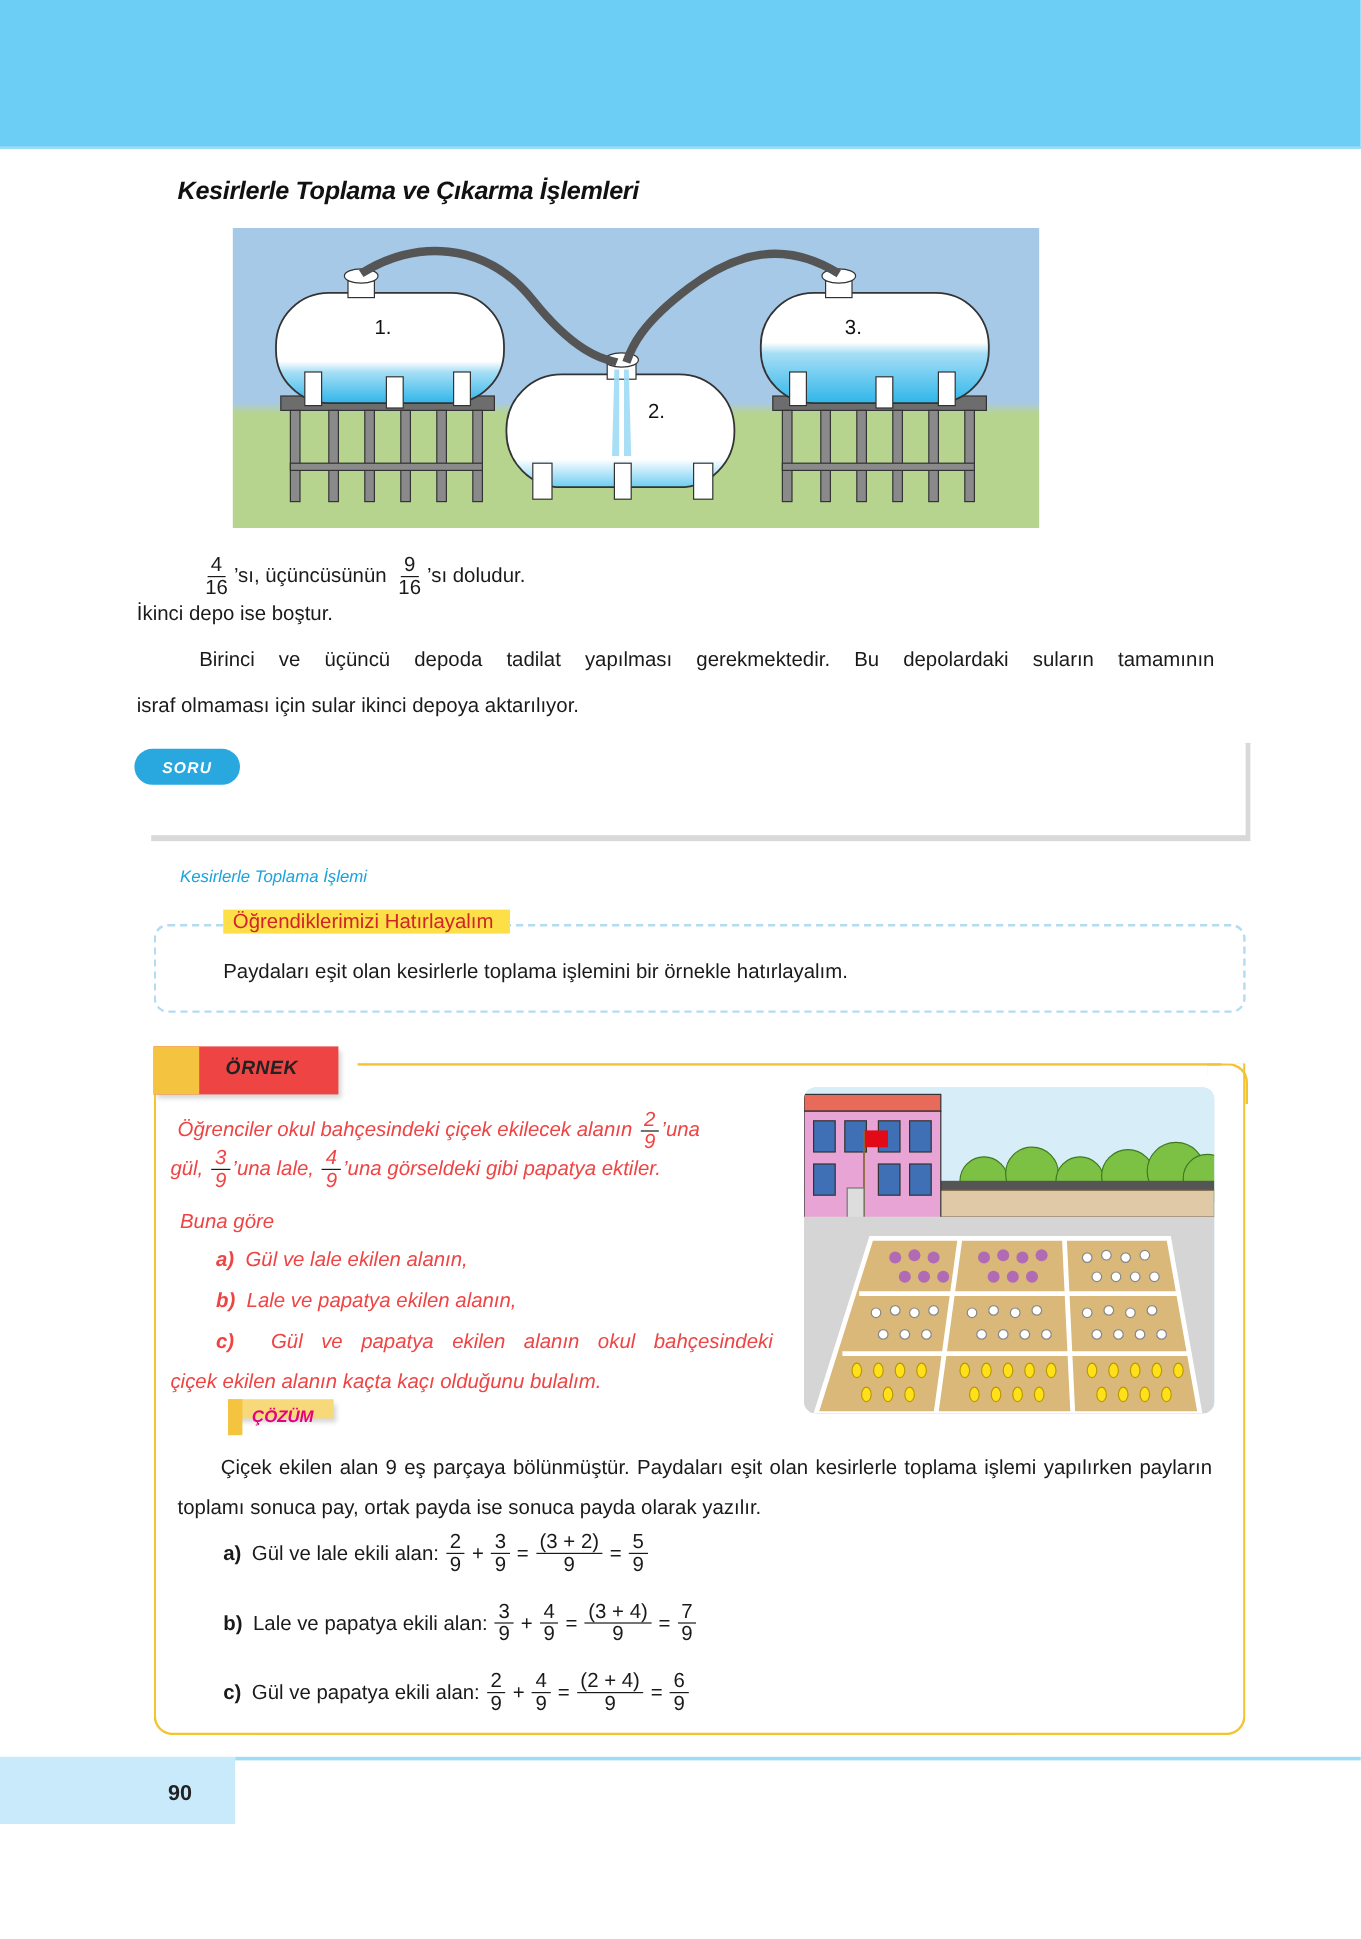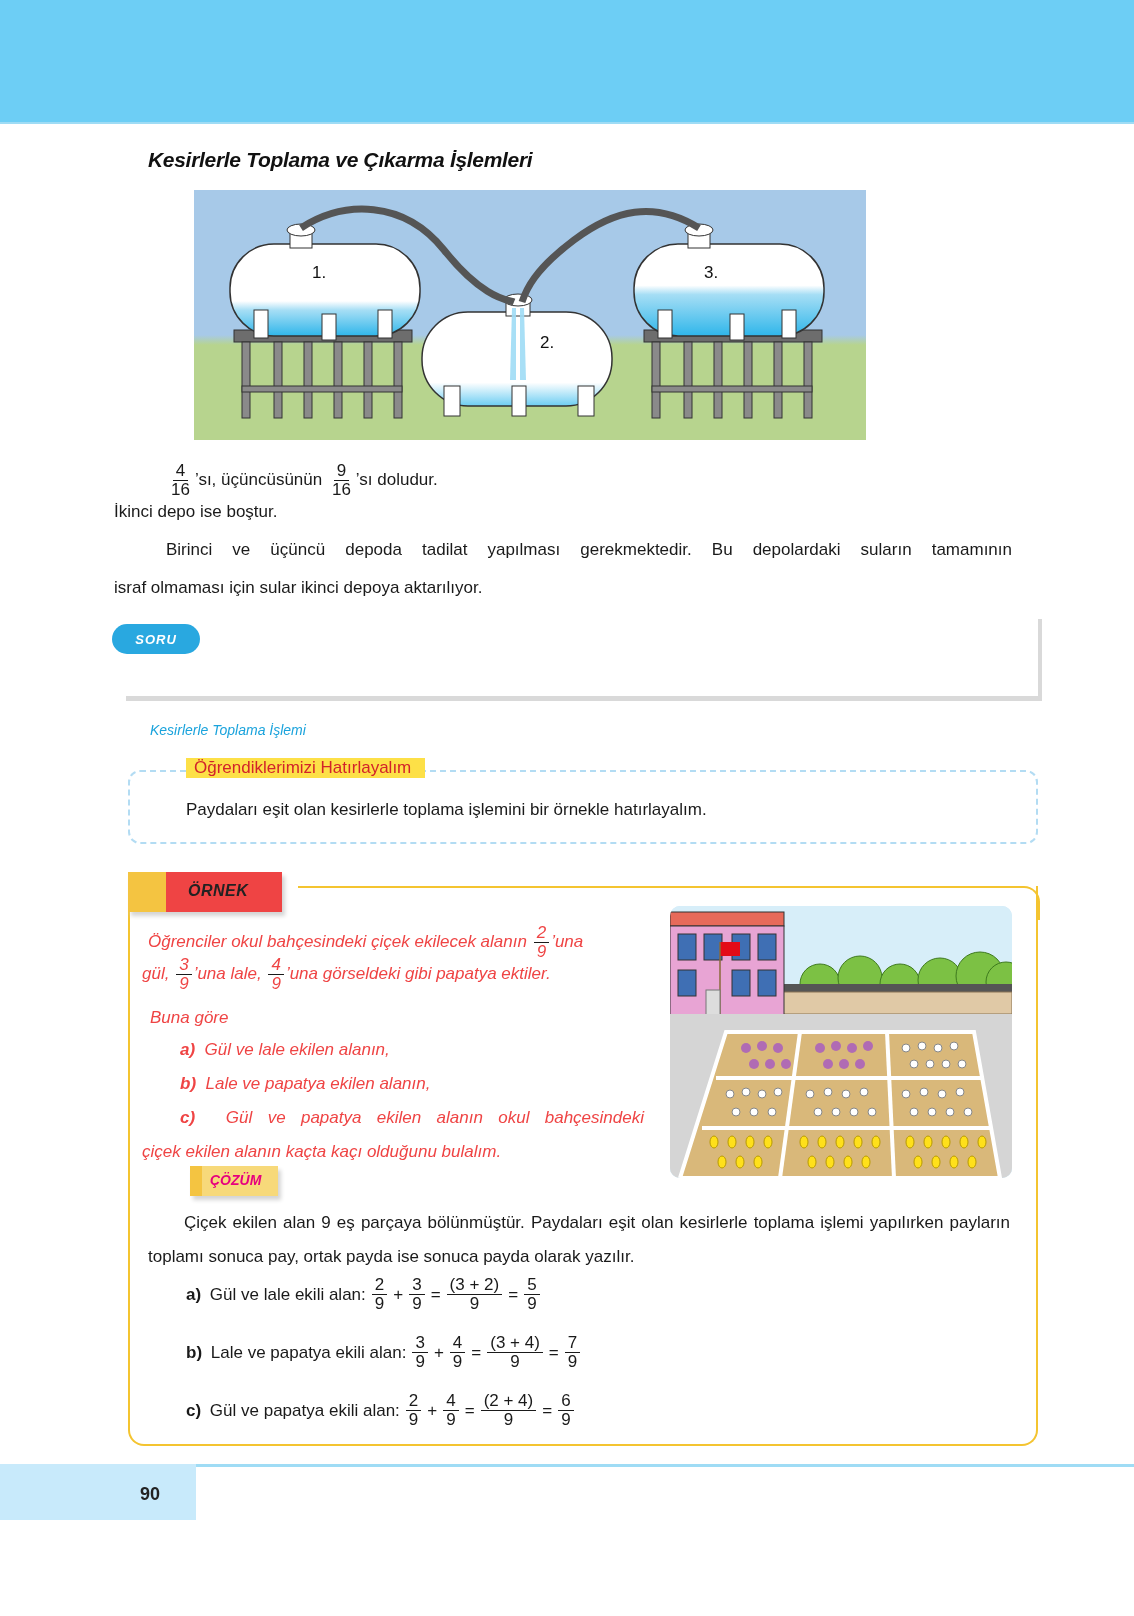--- a/index.html
+++ b/index.html
@@ -35,21 +35,21 @@
     .ornek-corner { position: absolute; left: 1006px; top: 886px; width: 34px; height: 34px; border-top: 2px solid #f4c430; border-right: 2px solid #f4c430; border-radius: 0 16px 0 0; }
     .ornek-tab { position: absolute; left: 128px; top: 872px; width: 154px; height: 40px; background: #ef4444; box-shadow: 3px 4px 4px #d5d5d5; }
     .ornek-tab .stripe { position: absolute; left: 0; top: 0; width: 38px; height: 40px; background: #f4c441; }
     .ornek-tab .lbl { position: absolute; left: 60px; top: 10px; font-weight: bold; font-style: italic; font-size: 16px; color: #222; letter-spacing: 0.5px; }
 
     .ex-text { position: absolute; font-size: 17px; font-style: italic; color: #ef4444; }
     .ex-text b { font-style: italic; }
 
     .garden-fig { position: absolute; left: 670px; top: 906px; width: 342px; height: 272px; border-radius: 10px; overflow: hidden; background: #cfe8f6; }
 
-    .cozum-tab { position: absolute; left: 190px; top: 1166px; width: 88px; height: 30px; background: #f7d97a; box-shadow: 3px 4px 4px #d5d5d5; }
+    .cozum-tab { position: absolute; left: 190px; top: 1166px; width: 88px; height: 16px; background: #f7d97a; box-shadow: 3px 4px 4px #d5d5d5; }
     .cozum-tab .stripe { position: absolute; left: 0; top: 0; width: 12px; height: 30px; background: #f4c441; }
     .cozum-tab .lbl { position: absolute; left: 20px; top: 6px; font-weight: bold; font-style: italic; font-size: 14px; color: #e6007e; }
 
     .sol-para { position: absolute; left: 148px; top: 1206px; width: 862px; font-size: 17px; line-height: 34px; text-indent: 36px; text-align: justify; }
 
     .eq-row { position: absolute; left: 186px; font-size: 17px; display: flex; align-items: center; }
     .eq-row .lbl { margin-right: 4px; }
     .eq-row .op { margin: 0 4px; }
 
     .footer-line { position: absolute; left: 196px; top: 1464px; width: 938px; height: 3px; background: #9fdcf5; }

